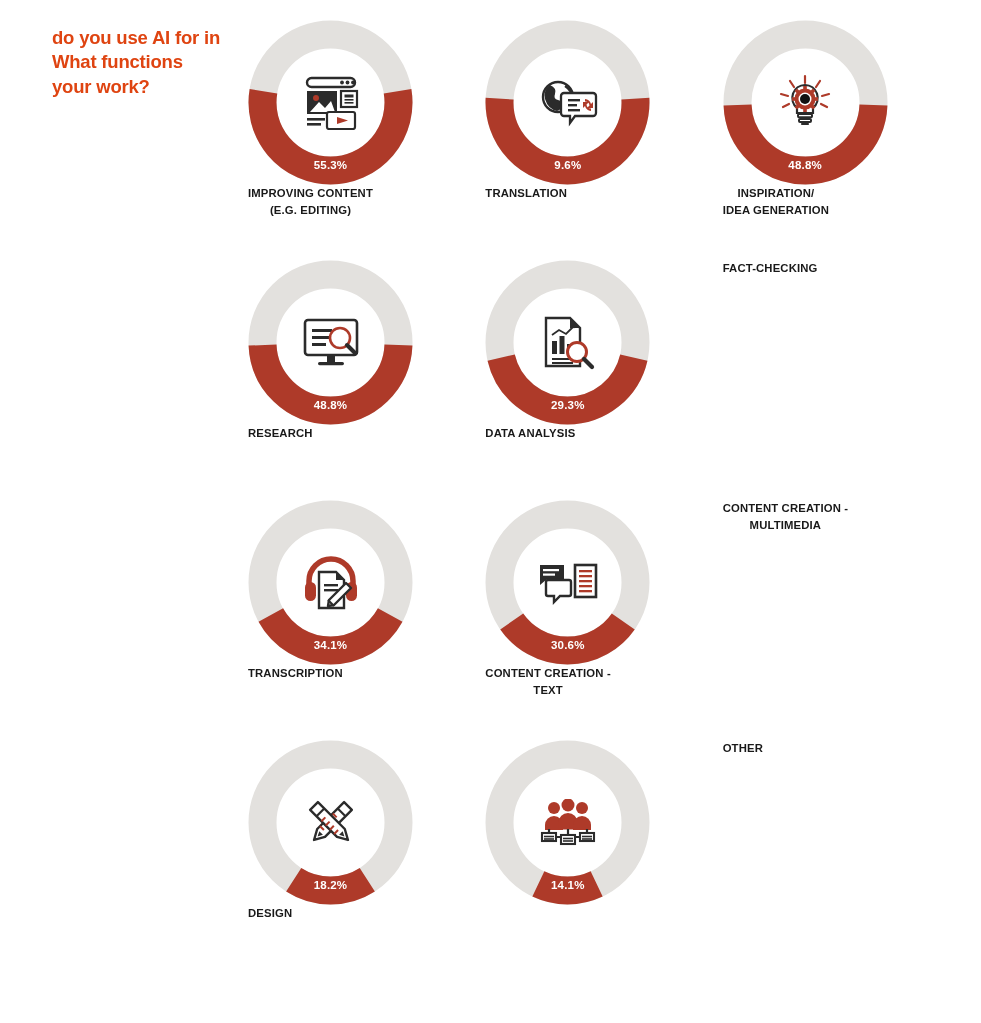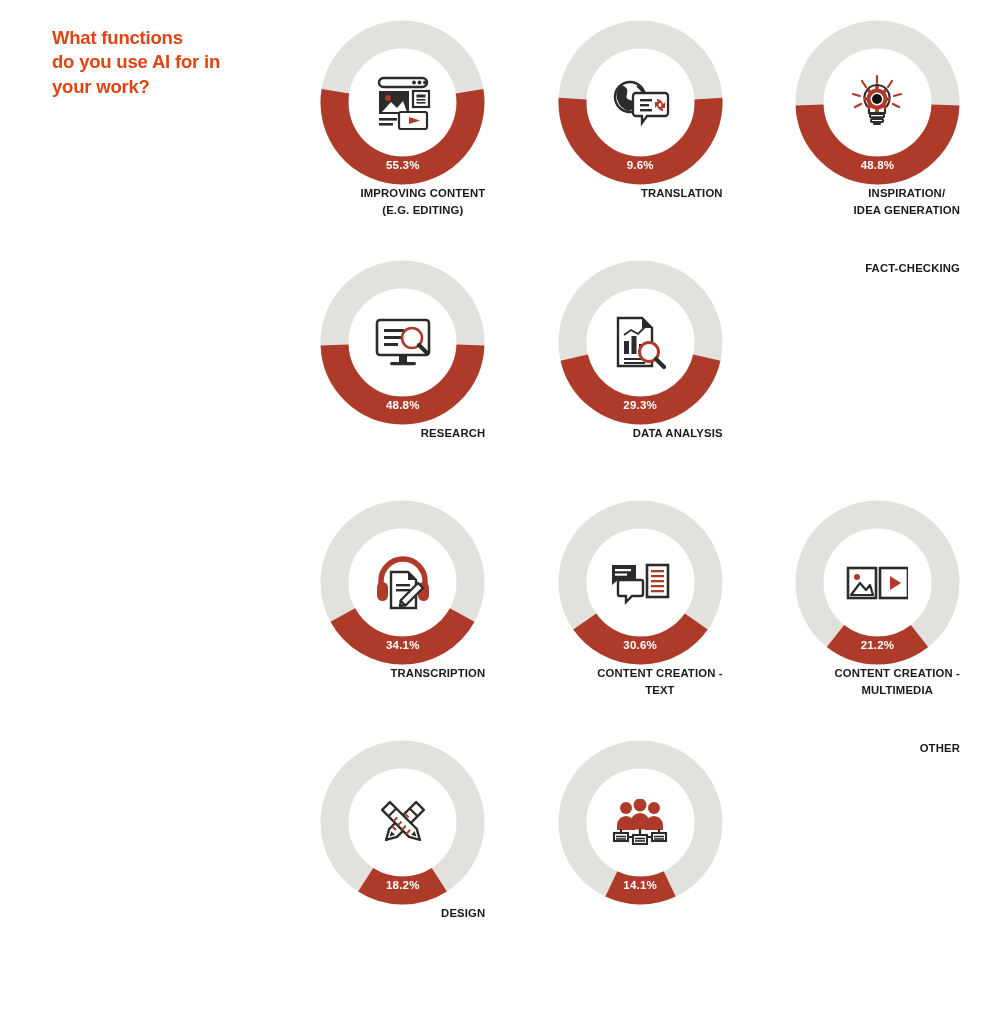--- a/index.html
+++ b/index.html
@@ -30,21 +30,21 @@
     left: 248px;
     top: 20px;
     width: 712px;
     display: grid;
     grid-template-columns: repeat(3, 1fr);
     grid-auto-rows: 240px;
   }
   .cell {
     display: flex;
     flex-direction: column;
-    align-items: flex-end;
+    align-items: flex-start;
   }
   .donut-wrap {
     position: relative;
     width: 165px;
     height: 165px;
   }
   .donut-svg {
     display: block;
     width: 165px;
     height: 165px;
@@ -82,22 +82,22 @@
     display: flex;
     align-items: center;
     justify-content: center;
   }
   .icon-box svg { display: block; }
 </style>
 </head>
 <body>
 
 <div class="page-title">
+    <div>do you use AI for in</div>
     <div>What functions</div>
-    <div>do you use AI for in</div>
     <div>your work?</div>
   </div>
 
 <div class="grid">
     <div class="cell">
       <div class="donut-wrap">
         <svg class="donut-svg" viewBox="0 0 165 165">
           <circle cx="82.5" cy="82.5" r="68" fill="none" stroke="#E3E1DE" stroke-width="28"></circle>
           <path d="M 149.55956926357123 71.22994364768788 A 68 68 0 1 1 15.440430736428752 71.22994364768788" fill="none" stroke="#AE3A29" stroke-width="28"></path>
         </svg>
@@ -305,36 +305,20 @@
   </svg>
         </div>
         <div class="pct">30.6%</div>
       </div>
       <div class="cell-label">
         <div>CONTENT CREATION -</div>
         <div>TEXT</div>
       </div>
     </div>
     <div class="cell">
-      <div class="donut-wrap">
-        <svg class="donut-svg" viewBox="0 0 165 165">
-          <circle cx="82.5" cy="82.5" r="68" fill="none" stroke="#E3E1DE" stroke-width="28"></circle>
-          <path d="M 124.51445369014274 135.9676133852901 A 68 68 0 0 1 40.48554630985727 135.9676133852901" fill="none" stroke="#AE3A29" stroke-width="28"></path>
-        </svg>
-        <div class="icon-box">
-          <svg width="62" height="34" viewBox="0 0 62 34">
-    <rect x="2" y="2" width="28" height="30" fill="#fff" stroke="#2b2b2b" stroke-width="2.6"></rect>
-    <circle cx="11" cy="11" r="3" fill="#AE3A29"></circle>
-    <path d="M5 29 L14 17 L20 24 L24 19 L27 29 Z" fill="#fff" stroke="#2b2b2b" stroke-width="2.2" stroke-linejoin="round"></path>
-    <rect x="34" y="2" width="28" height="30" fill="#fff" stroke="#2b2b2b" stroke-width="2.6"></rect>
-    <path d="M44 10 L55 17 L44 24 Z" fill="#AE3A29"></path>
-  </svg>
-        </div>
-        <div class="pct">21.2%</div>
-      </div>
       <div class="cell-label">
         <div>CONTENT CREATION -</div>
         <div>MULTIMEDIA</div>
       </div>
     </div>
     <div class="cell">
       <div class="donut-wrap">
         <svg class="donut-svg" viewBox="0 0 165 165">
           <circle cx="82.5" cy="82.5" r="68" fill="none" stroke="#E3E1DE" stroke-width="28"></circle>
           <path d="M 119.29624514462756 139.68423159627548 A 68 68 0 0 1 45.703754855372445 139.6842315962755" fill="none" stroke="#AE3A29" stroke-width="28"></path>

